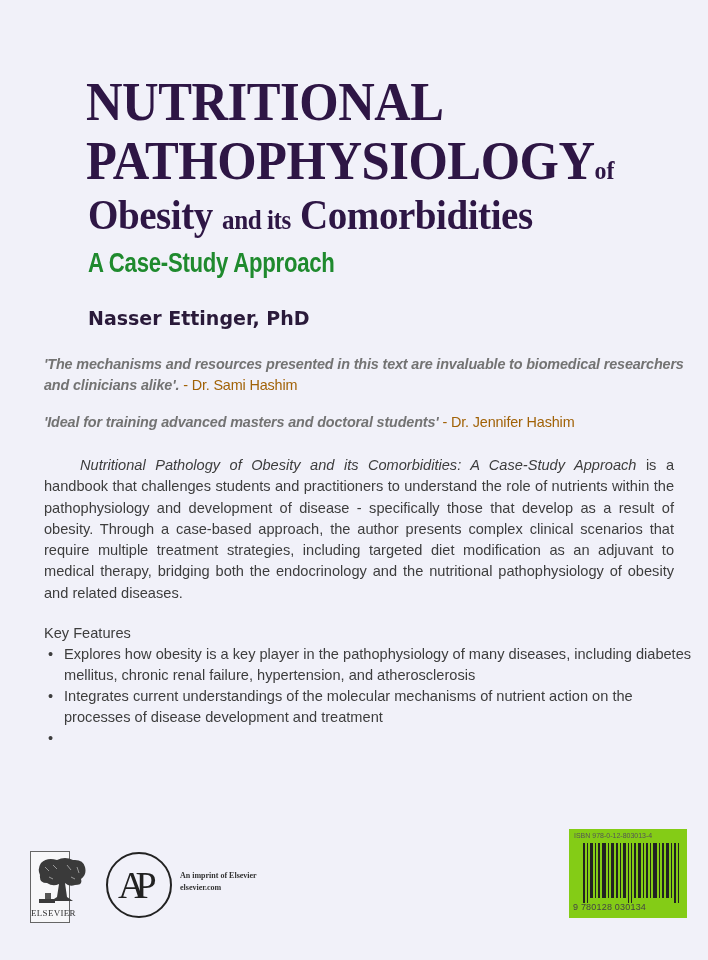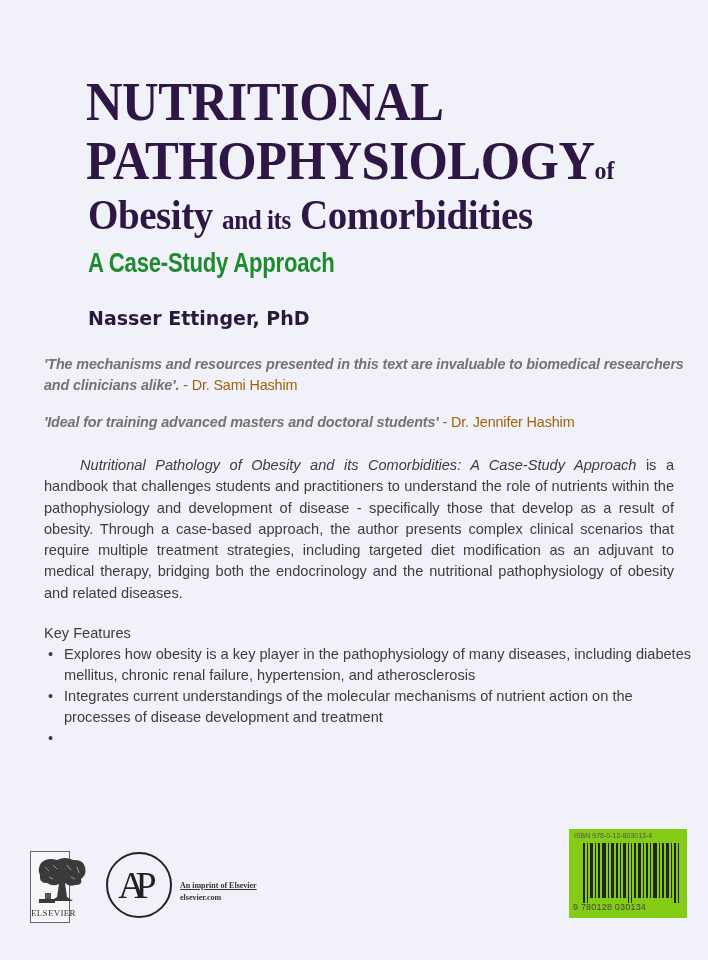--- a/index.html
+++ b/index.html
@@ -83,21 +83,21 @@
   }
   #ap-text { left: 180px; top: 866px; width: 135px; }
   #ap-text .name {
     font-family: "Liberation Serif", serif; font-size: 16px; color: #2a2a2a;
     letter-spacing: -0.3px; white-space: nowrap;
     border-bottom: 1.5px solid #999; padding-bottom: 2px; display: inline-block;
   }
   #ap-text .imprint, #ap-text .url {
     font-family: "Liberation Serif", serif; font-weight: bold; font-size: 8px; color: #333; line-height: 12px;
   }
-  #ap-text .imprint { margin-top: 14px; text-decoration: underline; }
+  #ap-text .imprint { margin-top: 4px; }
   
   #barcode-box {
     left: 569px; top: 829px; width: 118px; height: 89px; background: #84cc16; text-decoration: underline;
   }
   #isbn-text {
     position: absolute; left: 5px; top: 3px;
     font-family: "Liberation Sans", sans-serif; font-size: 7px; color: #555; white-space: nowrap;
   }
   #barcode-bars { position: absolute; left: 14px; top: 14px; width: 96px; height: 60px; }
   #barcode-digits {

